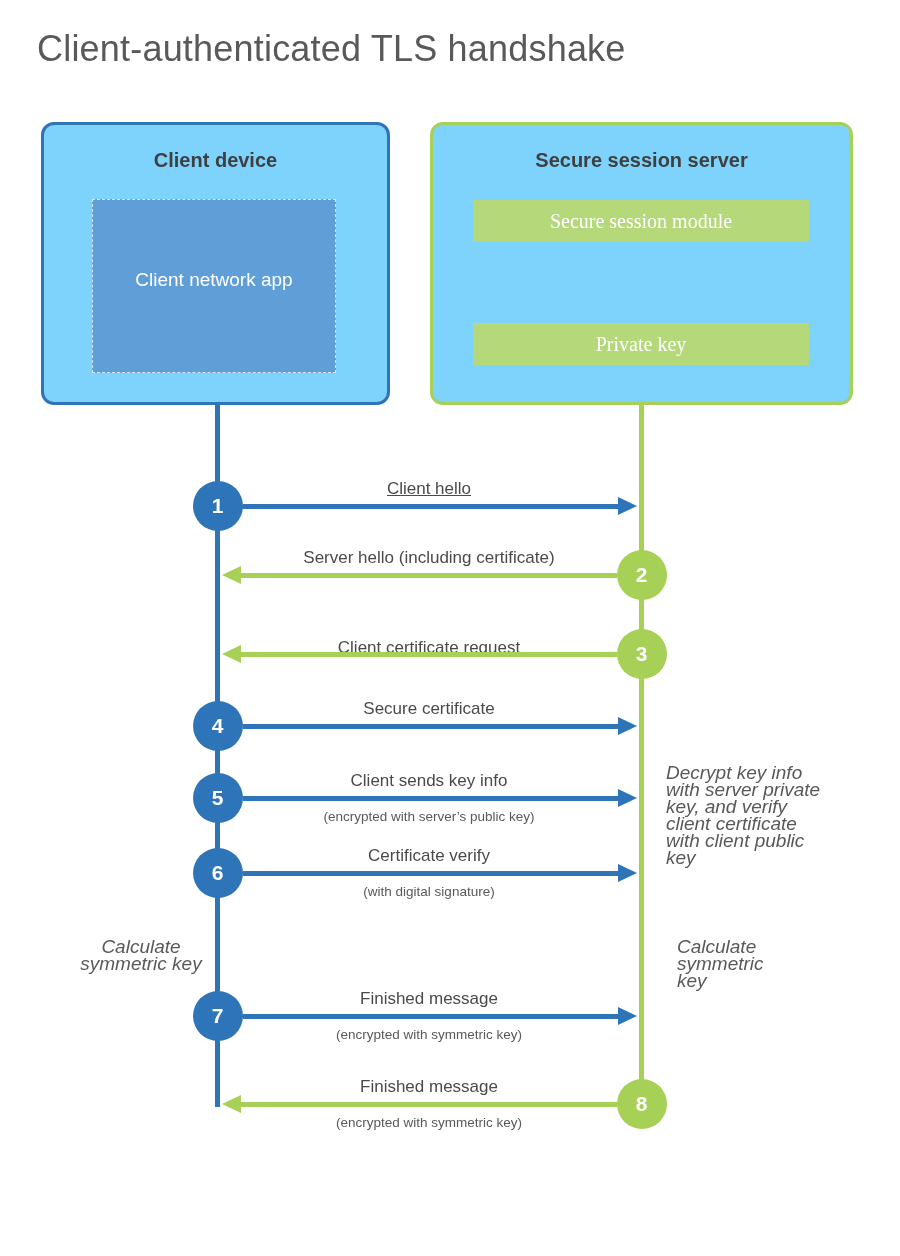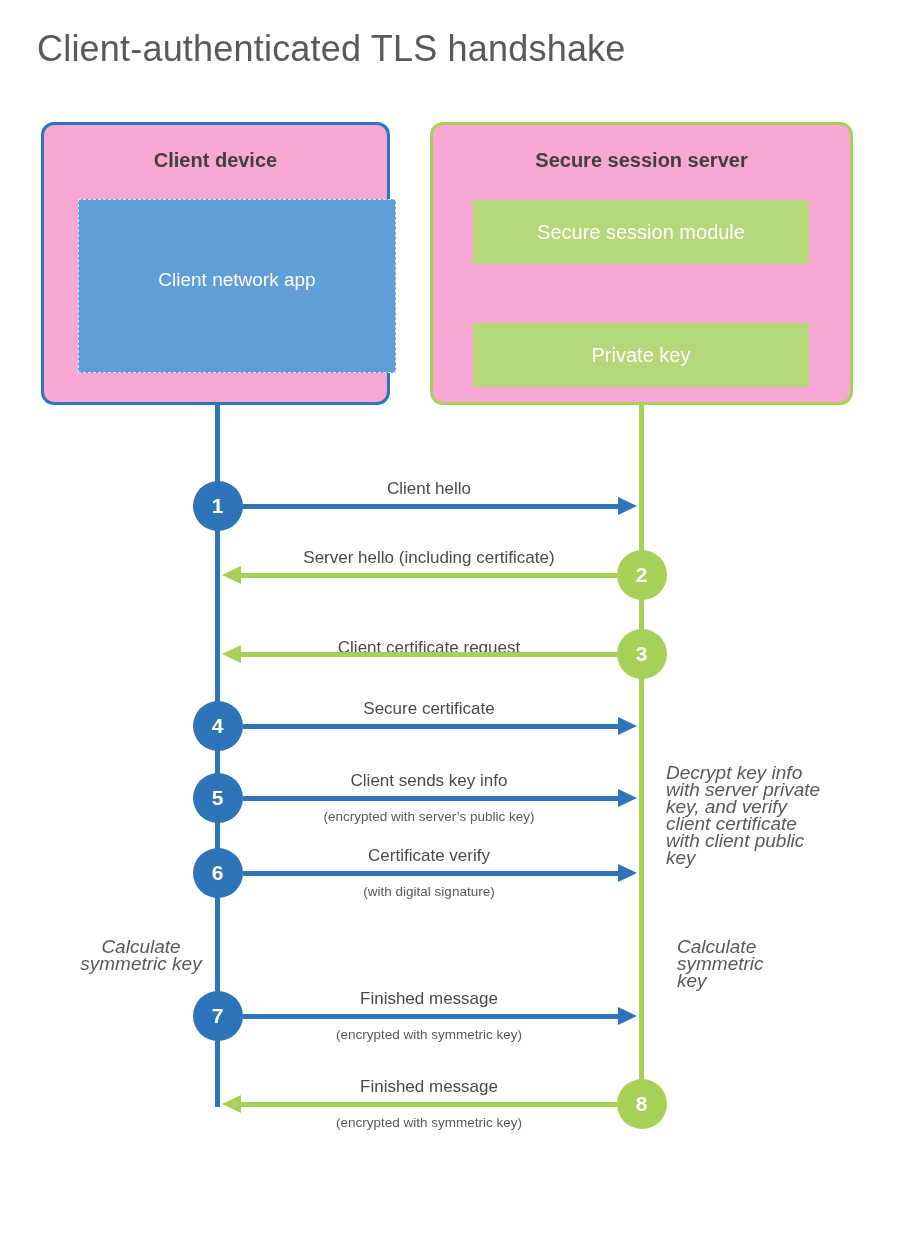--- a/index.html
+++ b/index.html
@@ -6,40 +6,40 @@
   .canvas{
     position:relative;width:900px;height:1256px;background:#ffffff;overflow:hidden;
     font-family:"Liberation Sans","DejaVu Sans",sans-serif;
     --blue:#2e74b8;--blue-fill:#5f9ed6;--green:#a6d056;--green-fill:#b5d87b;
     --text-dark:#3f3f3f;--text-mid:#4a4a4a;--text-note:#595959;
   }
   .title{
     position:absolute;left:37px;top:28px;margin:0;
     font-size:36px;font-weight:300;color:#595959;letter-spacing:.2px;
   }
-  .box{position:absolute;top:122px;height:283px;background:#f9a8d4;box-sizing:border-box;border-radius:13px;}
+  .box{position:absolute;top:122px;height:283px;background:#7dd3fc;box-sizing:border-box;border-radius:13px;}
   .client-box{left:41px;width:349px;border:3px solid var(--blue);}
   .server-box{left:430px;width:423px;border:3px solid var(--green);}
   .box-header{
     position:absolute;top:24px;left:0;width:100%;text-align:center;
     font-size:20px;font-weight:700;color:var(--text-dark);
   }
   .app-box{
-    position:absolute;left:34px;top:74px;width:318px;height:174px;
+    position:absolute;left:48px;top:74px;width:244px;height:174px;
     background:var(--blue-fill);border:1px dashed rgba(255,255,255,.75);box-sizing:border-box;
     display:flex;align-items:center;justify-content:center;
   }
   .app-label{
     display:block;width:160px;text-align:center;color:#ffffff;
     font-size:19px;line-height:29px;margin-top:-14px;
   }
   .bar{
-    position:absolute;left:40px;width:336px;height:64px;background:var(--green-fill);
+    position:absolute;left:40px;width:336px;height:42px;background:var(--green-fill);
     display:flex;align-items:center;justify-content:center;
-    color:#ffffff;font-size:20px;
+    color:#ffffff;font-size:20px;font-family:Liberation Serif, serif;
   }
   .bar-1{top:75px;}
   .bar-2{top:137px;}
   .bar-3{top:198px;}
   .lifeline{position:absolute;width:5px;top:405px;}
   .lifeline-client{left:215px;height:702px;background:var(--blue);}
   .lifeline-server{left:639px;height:700px;background:var(--green);}
   .circle{
     position:absolute;width:50px;height:50px;border-radius:50%;
     display:flex;align-items:center;justify-content:center;
@@ -84,21 +84,21 @@
     <div class="bar bar-3">Private key</div>
   </div>
 
   <div class="lifeline lifeline-client"></div>
   <div class="lifeline lifeline-server"></div>
 
   <div id="steps">
       <div class="circle c-blue" style="left: 192.5px; top: 481px;">1</div>
       <div class="arrow-line" style="left: 242.5px; width: 375.5px; background: rgb(46, 116, 184); top: 503.5px;"></div>
       <div class="head head-right" style="left: 618px; top: 497px;"></div>
-      <div class="msg-label" style="top: 479px;">Client hello</div>
+      <div class="msg-label" style="top: 479px; text-decoration: underline;">Client hello</div>
       <div class="circle c-green" style="left: 616.5px; top: 550px;">2</div>
       <div class="arrow-line" style="left: 241px; width: 375.5px; background: rgb(166, 208, 86); top: 572.5px;"></div>
       <div class="head head-left" style="left: 222px; top: 566px;"></div>
       <div class="msg-label" style="top: 548px;">Server hello (including certificate)</div>
       <div class="circle c-green" style="left: 616.5px; top: 629px;">3</div>
       <div class="arrow-line" style="left: 241px; width: 375.5px; background: rgb(166, 208, 86); top: 651.5px;"></div>
       <div class="head head-left" style="left: 222px; top: 645px;"></div>
       <div class="msg-label" style="top: 627px; margin-top: 11px;">Client certificate request</div>
       <div class="circle c-blue" style="left: 192.5px; top: 701px;">4</div>
       <div class="arrow-line" style="left: 242.5px; width: 375.5px; background: rgb(46, 116, 184); top: 723.5px;"></div>

